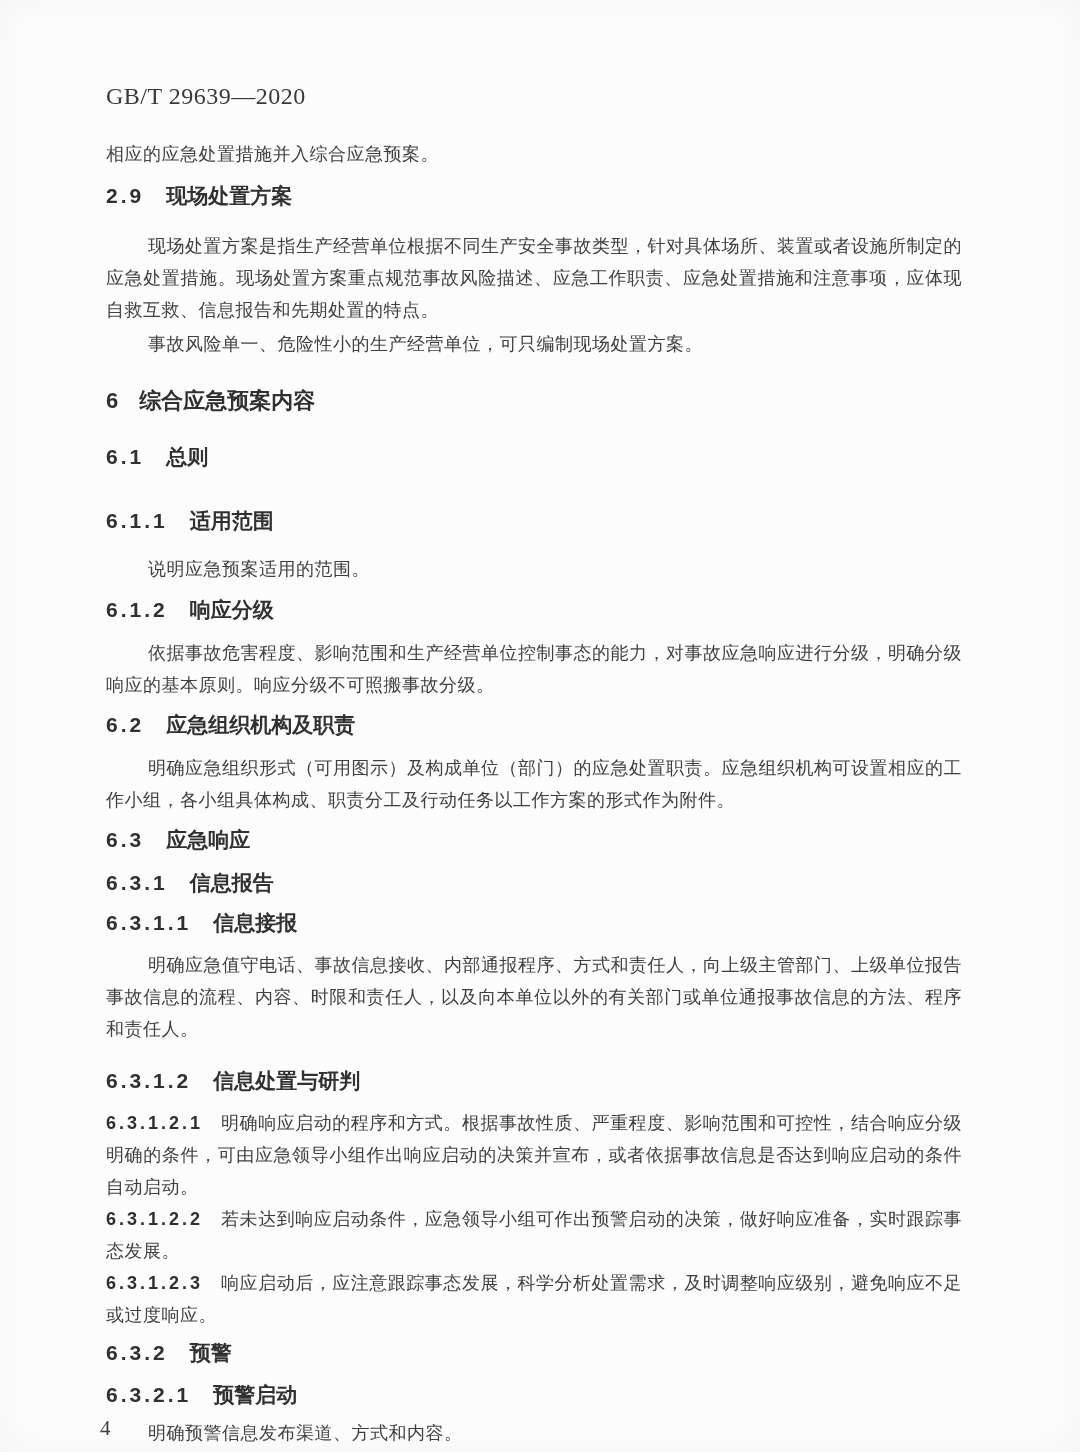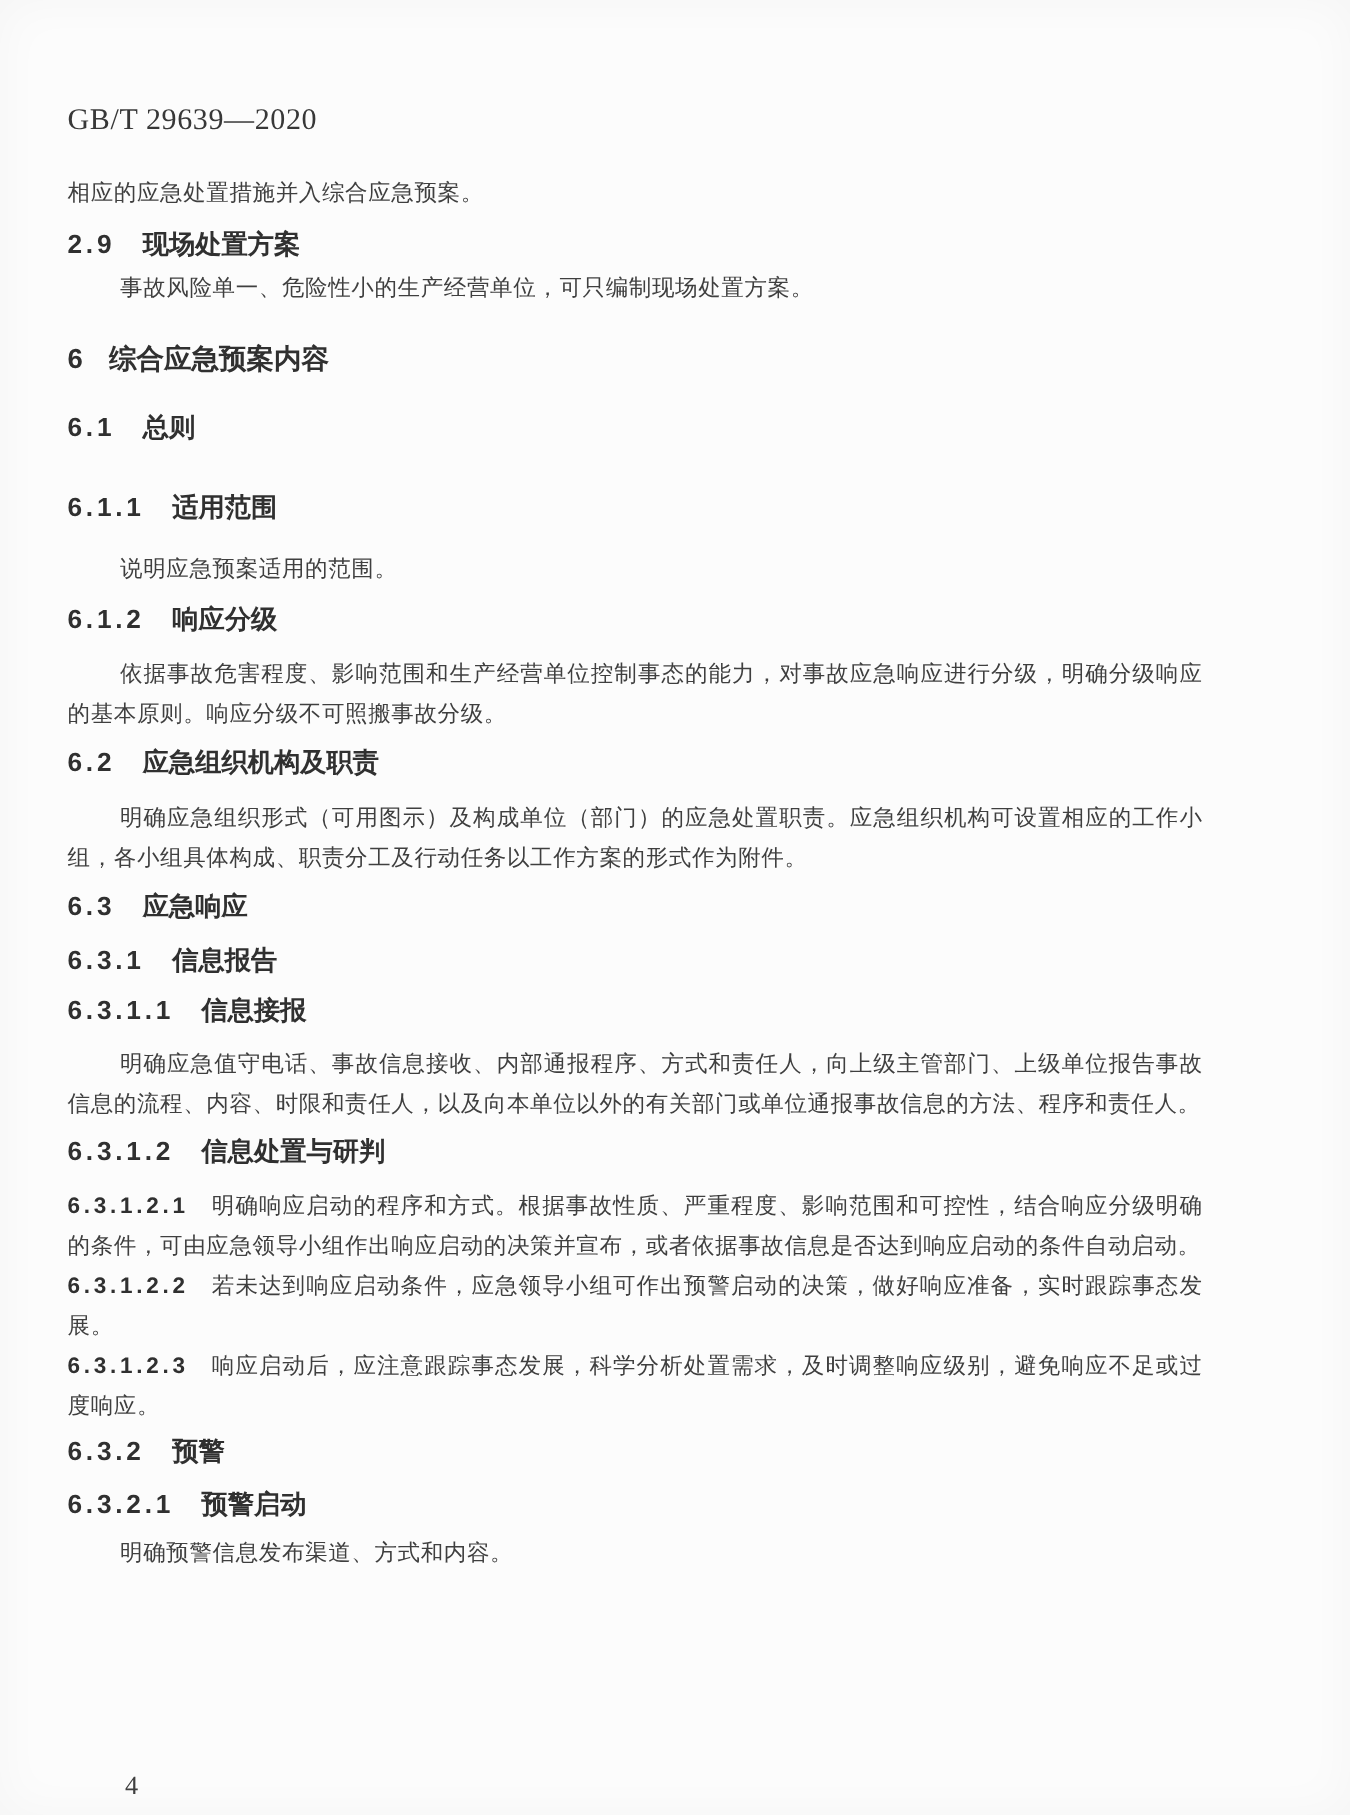--- a/index.html
+++ b/index.html
@@ -5,21 +5,21 @@
   html,body{margin:0;padding:0;}
   .page{
     position:relative;
     width:1080px;height:1452px;
     background:#fcfcfc;
     font-family:"Liberation Serif", serif;
     color:#3f3f3f;
     overflow:hidden;
     box-shadow:inset 0 0 40px rgba(0,0,0,0.03);
   }
-  .inner{padding:83px 118px 0 54px;}
+  .inner{padding:83px 118px 0 106px;}
   .doc-header{
     font-size:24px;
     line-height:26px;
     color:#383838;
     letter-spacing:0.5px;
     margin-bottom:29px;
   }
   .body-p{
     font-size:18px;
     line-height:32px;
@@ -67,20 +67,21 @@
   <div class="inner">
 
     <div class="doc-header">GB/T 29639—2020</div>
 
     <div class="body-p">相应的应急处置措施并入综合应急预案。</div>
 
     <div class="sec-h" style="margin-top:10px;">
       <span class="sec-num">2.9</span><span>现场处置方案</span>
     </div>
 
+    <div class="body-p indent" style="margin-top:18px;">现场处置方案是指生产经营单位根据不同生产安全事故类型，针对具体场所、装置或者设施所制定的应急处置措施。现场处置方案重点规范事故风险描述、应急工作职责、应急处置措施和注意事项，应体现自救互救、信息报告和先期处置的特点。</div>
     <div class="body-p indent" style="margin-top:2px;">事故风险单一、危险性小的生产经营单位，可只编制现场处置方案。</div>
 
     <div class="sec-h chapter-h" style="margin-top:23px;">
       <span class="sec-num">6</span><span>综合应急预案内容</span>
     </div>
 
     <div class="sec-h" style="margin-top:22px;">
       <span class="sec-num">6.1</span><span>总则</span>
     </div>
 
@@ -109,21 +110,21 @@
     <div class="sec-h" style="margin-top:11px;">
       <span class="sec-num">6.3.1</span><span>信息报告</span>
     </div>
 
     <div class="sec-h" style="margin-top:8px;">
       <span class="sec-num">6.3.1.1</span><span>信息接报</span>
     </div>
 
     <div class="body-p indent" style="margin-top:10px;">明确应急值守电话、事故信息接收、内部通报程序、方式和责任人，向上级主管部门、上级单位报告事故信息的流程、内容、时限和责任人，以及向本单位以外的有关部门或单位通报事故信息的方法、程序和责任人。</div>
 
-    <div class="sec-h" style="margin-top:7px;">
+    <div class="sec-h" style="margin-top:20px;">
       <span class="sec-num">6.3.1.2</span><span>信息处置与研判</span>
     </div>
 
     <div class="body-p" style="margin-top:10px;">
       <span class="clause-num">6.3.1.2.1</span><span>明确响应启动的程序和方式。根据事故性质、严重程度、影响范围和可控性，结合响应分级明确的条件，可由应急领导小组作出响应启动的决策并宣布，或者依据事故信息是否达到响应启动的条件自动启动。</span>
     </div>
 
     <div class="body-p" style="margin-top:0;">
       <span class="clause-num">6.3.1.2.2</span><span>若未达到响应启动条件，应急领导小组可作出预警启动的决策，做好响应准备，实时跟踪事态发展。</span>
     </div>

